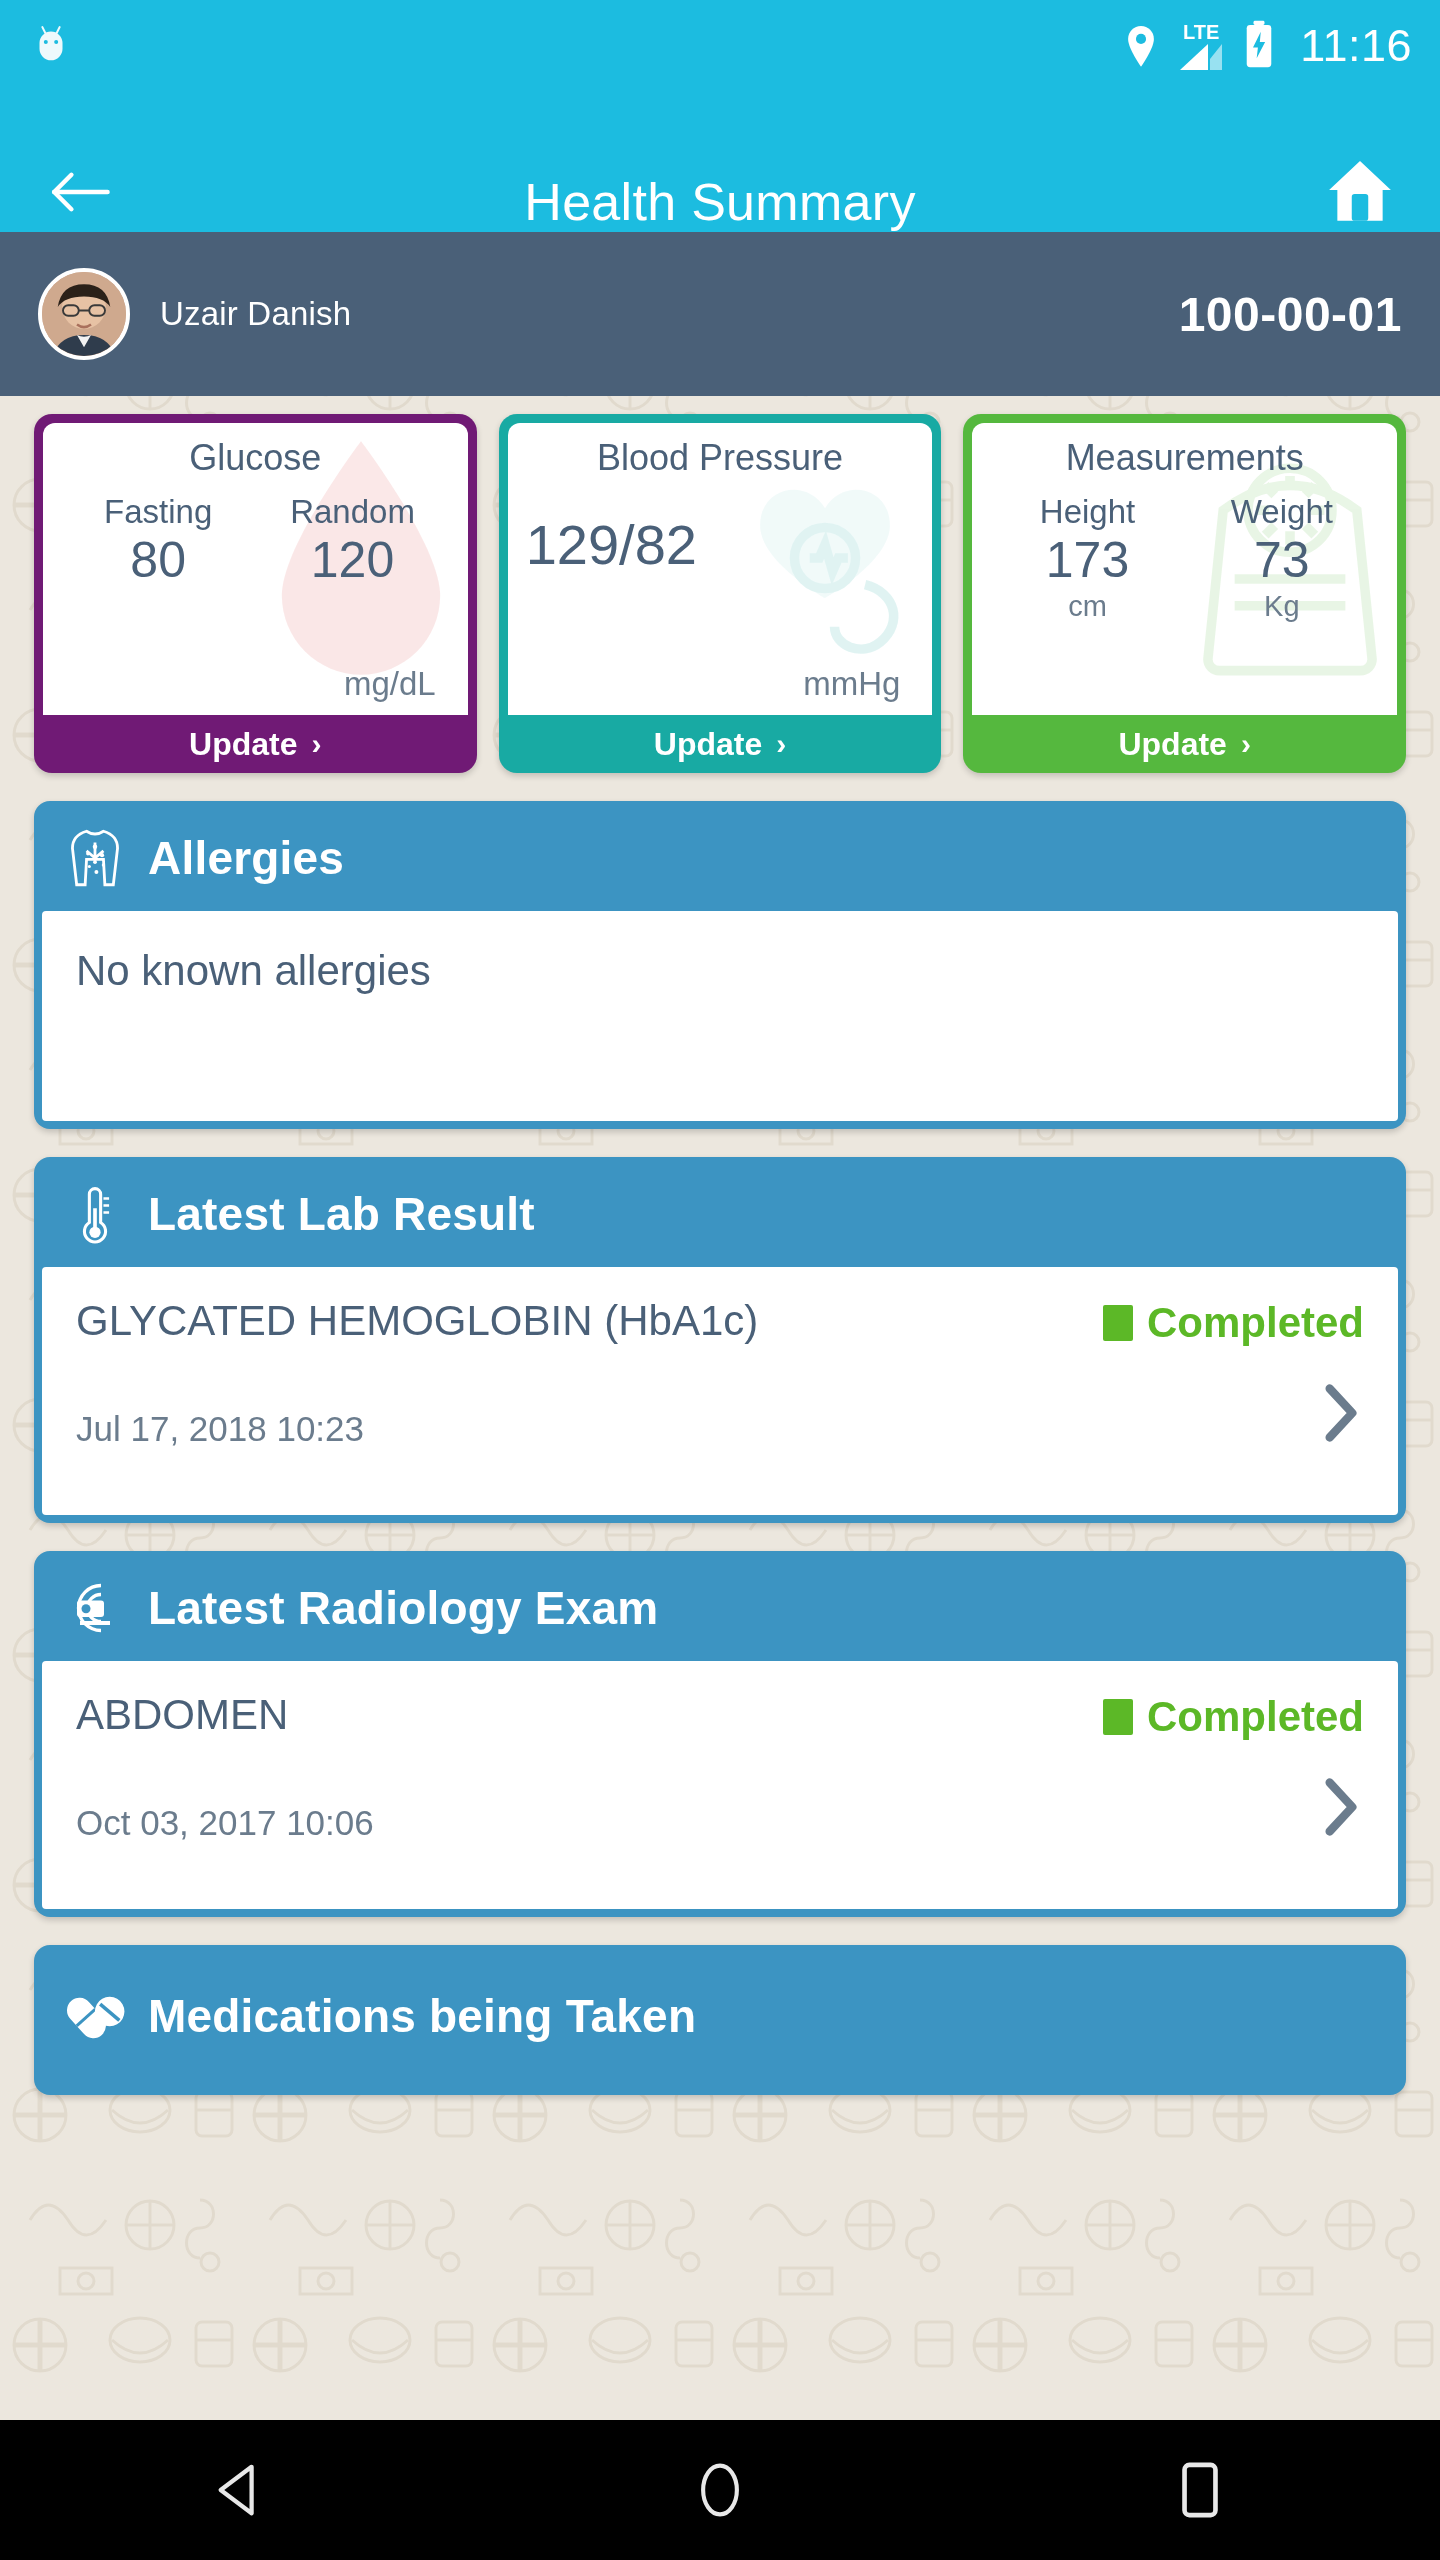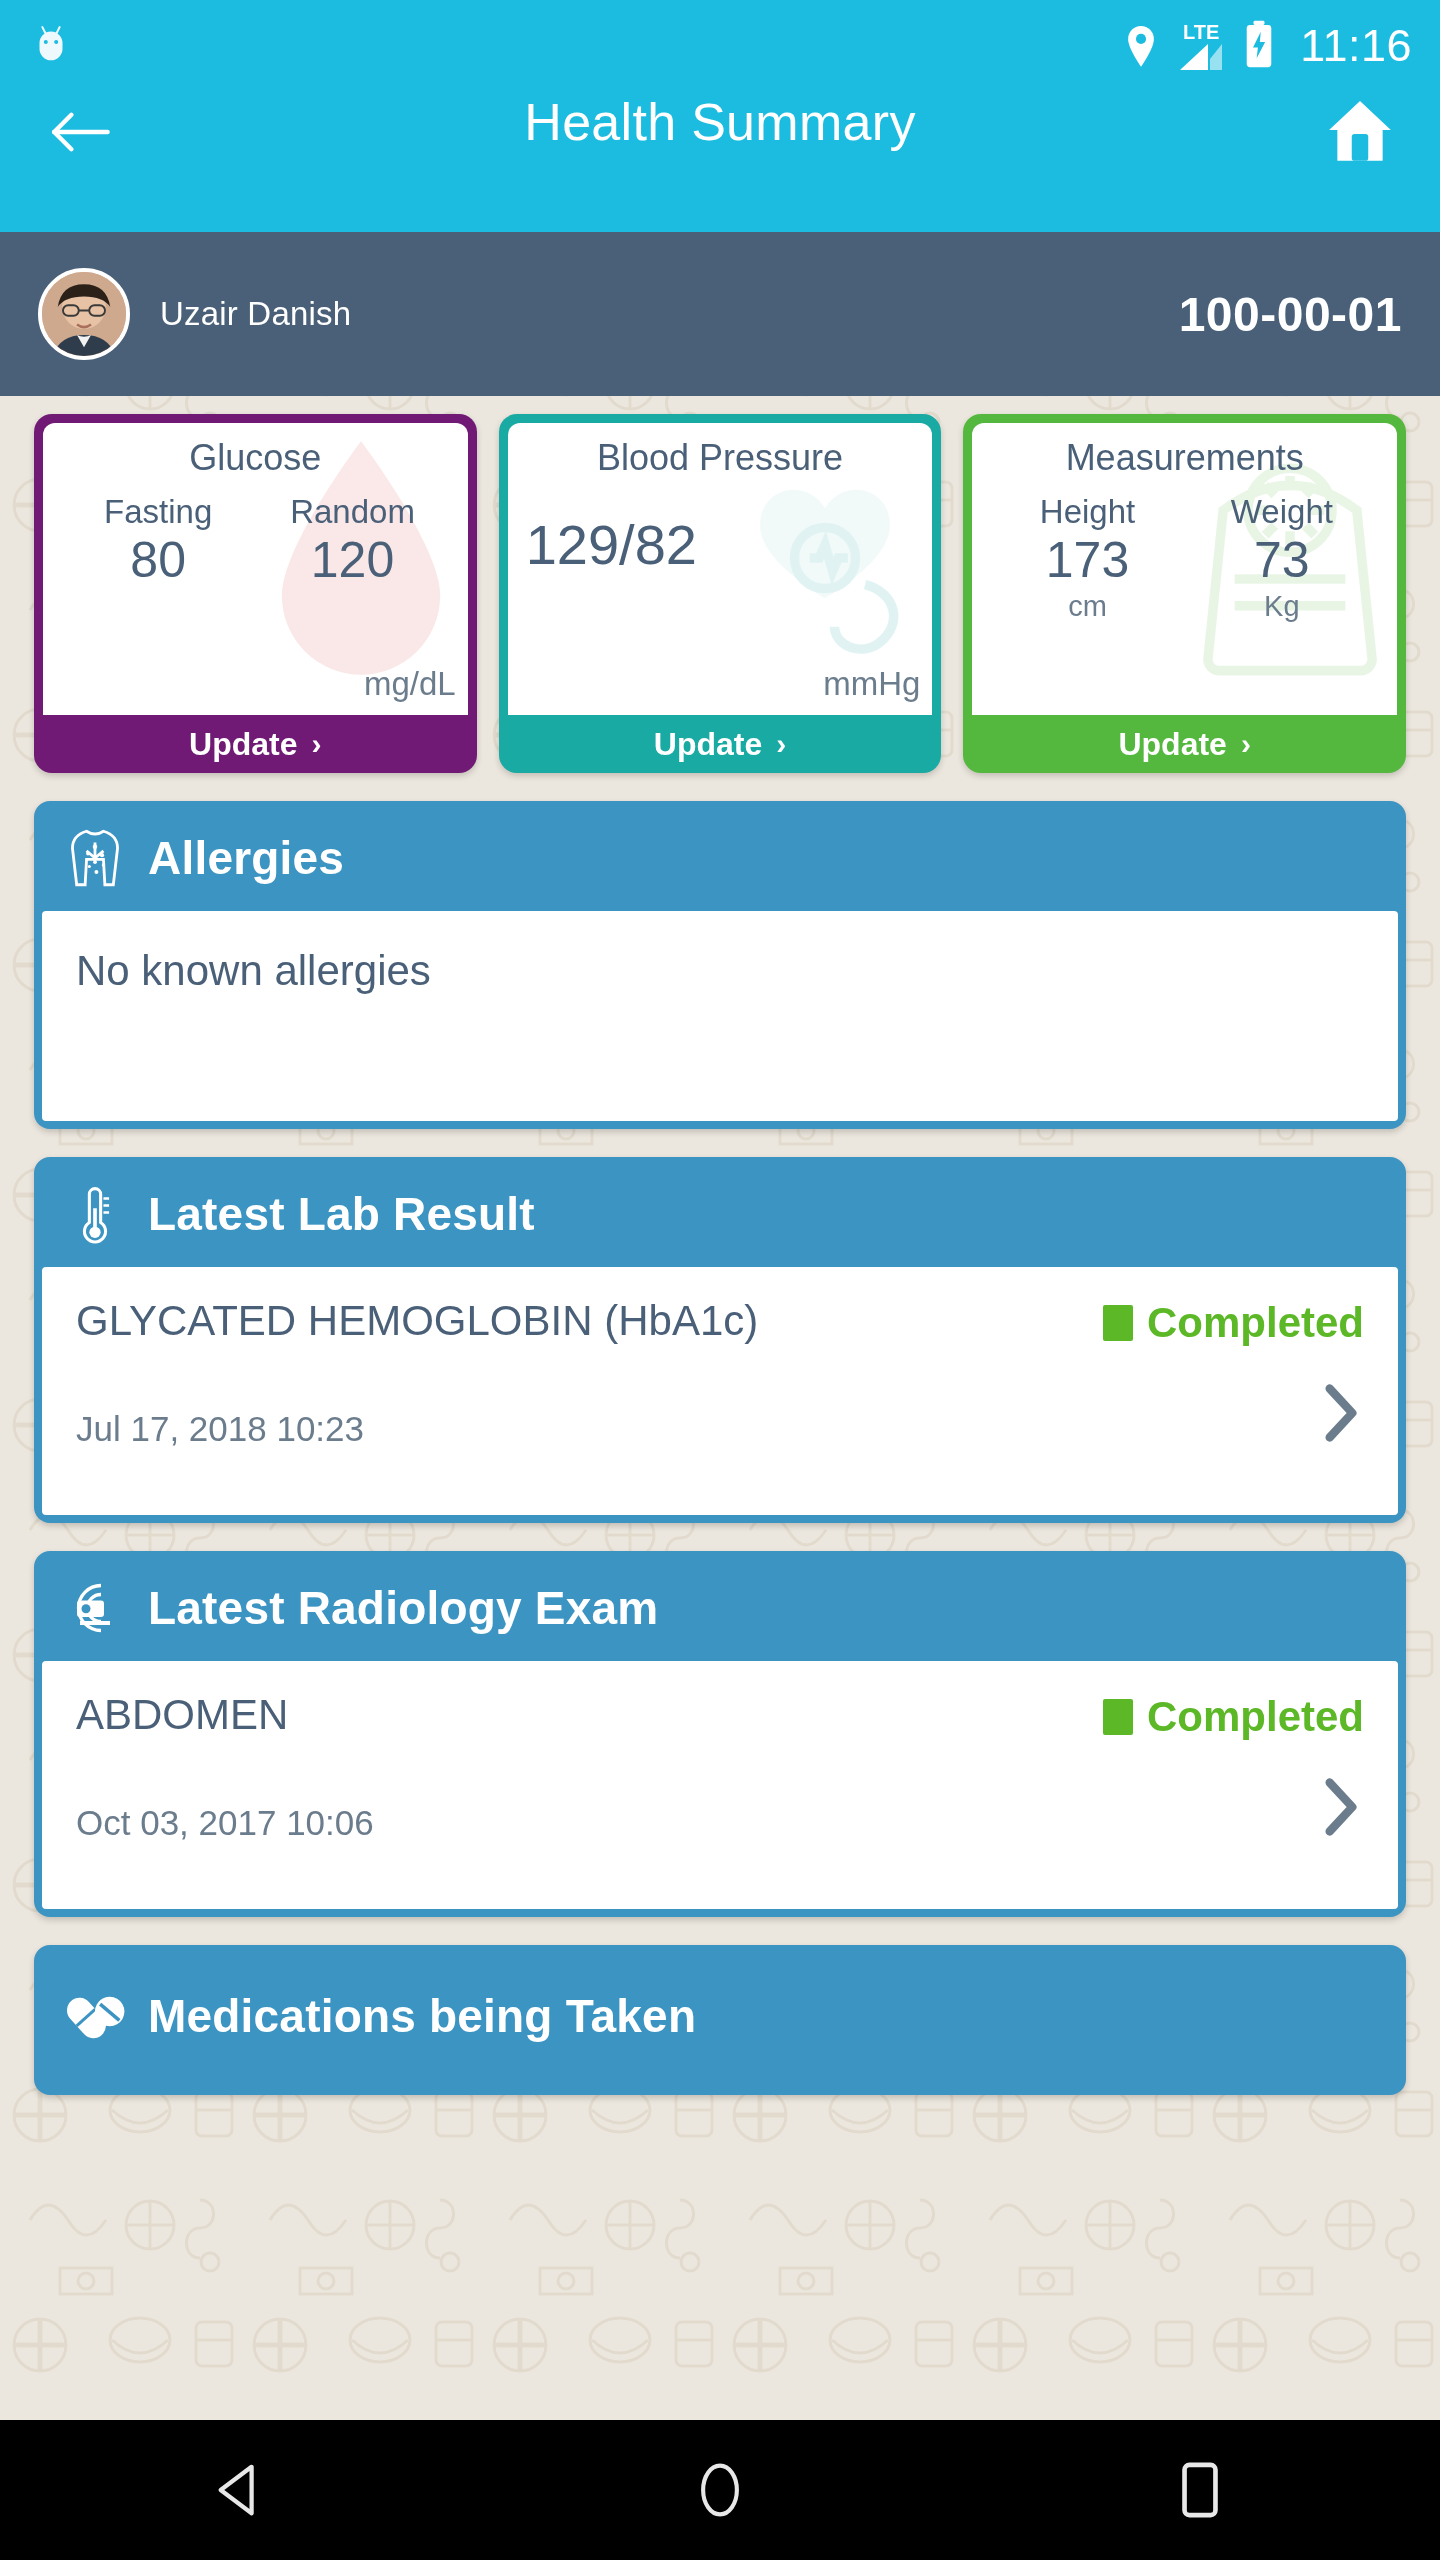--- a/index.html
+++ b/index.html
@@ -32,21 +32,21 @@
   .status-right { margin-left:auto; display:flex; align-items:flex-end; gap:20px; }
   .status-time {
     font-size:45px; font-weight:400; letter-spacing:0.5px; margin-left:6px;
   }
   .lte-label { font-size:20px; font-weight:700; line-height:1; }
 
   
   .app-bar {
     position:relative; z-index:2;
     height:140px; background:#1cbce0;
-    display:flex; align-items:flex-start;
+    display:flex; align-items:flex-end;
     padding:0 40px;
     gap:8px;
   }
   .app-title {
     flex:1; text-align:center;
     color:#fff; font-size:52px; font-weight:400;
     letter-spacing:0.3px;
   }
   .icon-btn { width:80px; height:80px; display:flex; align-items:center; justify-content:center; }
 
@@ -110,21 +110,21 @@
   .metric-pairs { display:flex; margin-top:14px; }
   .metric-pair { flex:1; text-align:center; }
   .metric-label { color:#4a6078; font-size:33px; font-weight:400; }
   .metric-value { color:#4a6078; font-size:50px; font-weight:400; margin-top:2px; line-height:1.1; }
   .metric-sub { color:#6b7c8d; font-size:29px; margin-top:2px; }
   .metric-single-value {
     text-align:left; color:#4a6078; font-size:56px;
     font-weight:400; margin-top:33px;
   }
   .metric-unit {
-    position:absolute; right:12px; bottom:12px;
+    position:absolute; right:32px; bottom:12px;
     color:#6b7c8d; font-size:33px;
   }
   .metric-footer {
     height:58px; display:flex; align-items:center; justify-content:center;
     color:#fff; font-size:32px; font-weight:700; gap:14px;
   }
   .metric-footer .chev { font-size:30px; font-weight:700; }
 
   .card-glucose { background:#701a75; }
   .card-bp { background:#18aaa3; }

